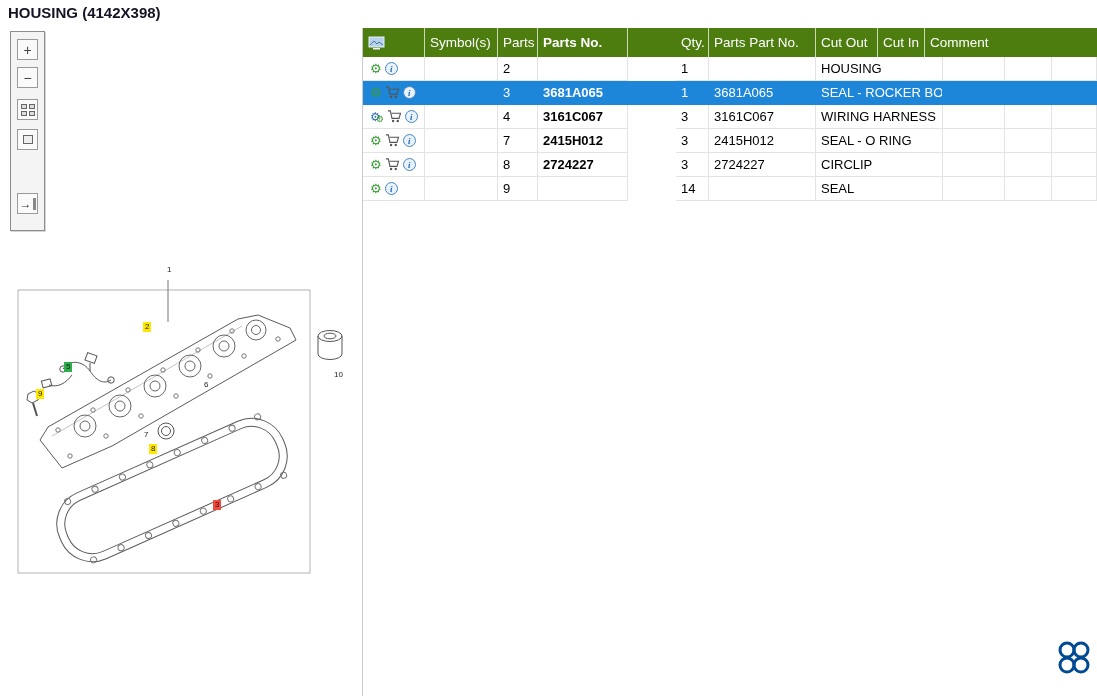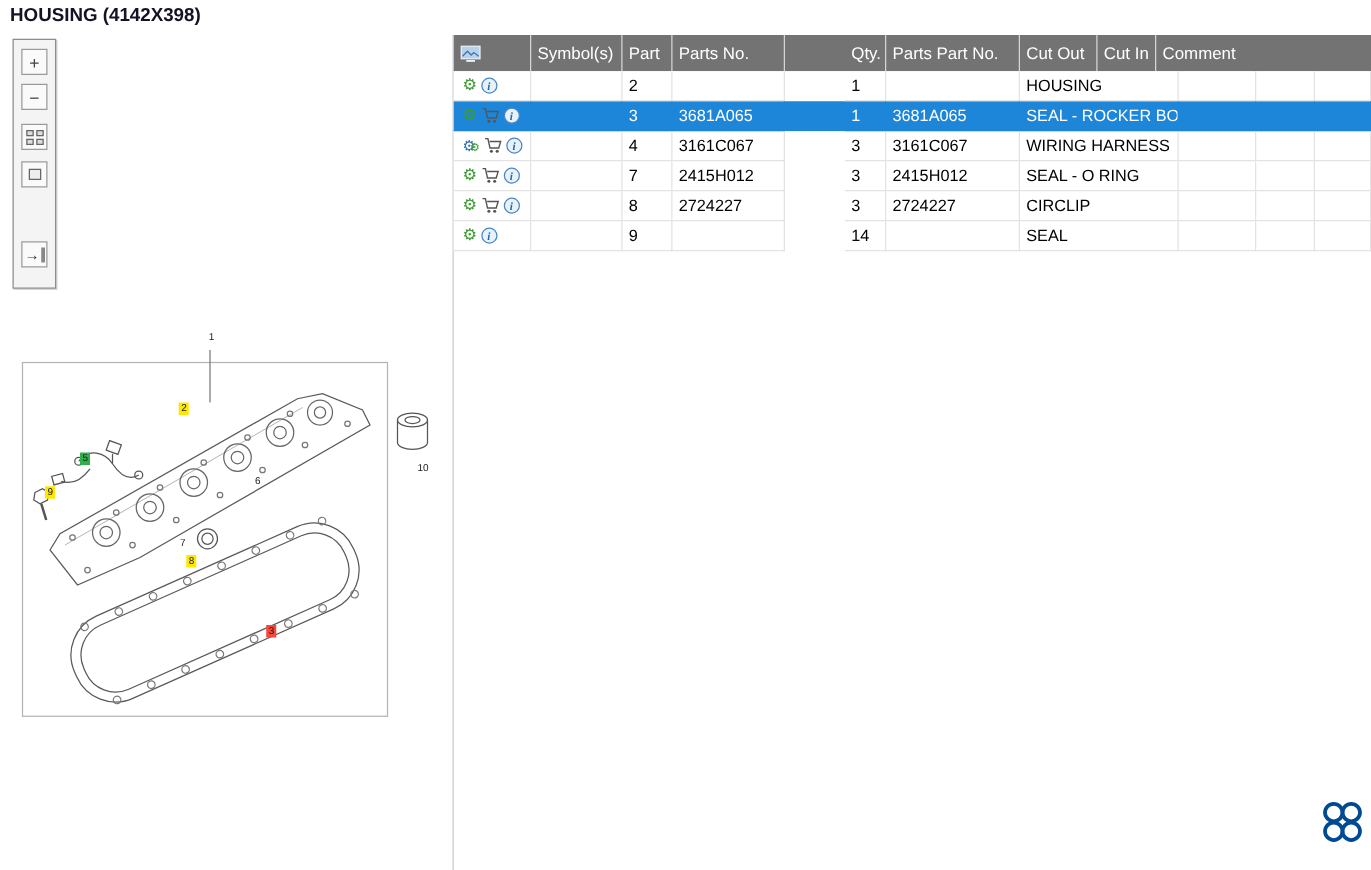--- a/index.html
+++ b/index.html
@@ -27,39 +27,39 @@
   }
   .tb-btn .grid4 { display:grid; grid-template-columns:6px 6px; grid-gap:2px; }
   .tb-btn .grid4 i { display:block; width:6px; height:5px; border:1px solid #666; background:#ddd; }
   .tb-btn .sq1 { display:block; width:10px; height:9px; border:1px solid #666; background:#eee; }
   .tb-btn .arrow { font-size:12px; color:#333; }
   .tb-btn .bar { display:block; width:3px; height:12px; background:#888; margin-left:1px; }
   
   .v-divider { position:absolute; left:362px; top:28px; width:1px; height:668px; background:#c9c9c9; }
   
   .parts-table { position:absolute; left:363px; top:28px; width:734px; background:#fff; }
-  .t-head { display:flex; height:29px; background:#737373; color:#fff; }
+  .t-head { display:flex; height:29px; background:#4d7c0f; color:#fff; }
   .hc {
     display:flex; align-items:center; padding-left:5px;
     font-size:13.5px; border-right:1px solid rgba(255,255,255,0.7);
     white-space:nowrap; overflow:hidden; cursor:pointer;
   }
   .hc:last-child { border-right:none; }
   .t-row { display:flex; height:24px; background:#fff; }
   .tc {
     display:flex; align-items:center; padding-left:5px;
     font-size:13px; border-right:1px solid #e3e3e3; border-bottom:1px solid #e3e3e3;
     white-space:nowrap; overflow:hidden;
   }
   .t-row.selected { background:#1D86D8; color:#fff; }
   .t-row.selected .tc { border-right-color:#1D86D8; border-bottom-color:#1D86D8; }
   .c-icons   { width:62px; }
   .c-symbols { width:73px; }
   .c-item    { width:40px; }
-  .c-parts   { width:90px; }
+  .c-parts   { width:90px;font-weight:bold; }
   .c-qty     { width:33px;margin-left:48px; }
   .c-latest  { width:107px; }
   .c-desc    { width:127px; }
   .c-cutout  { width:62px; }
   .c-cutin   { width:47px; }
   .c-comment { flex:1; }
   .tc.c-icons { gap:3px; padding-left:7px; }
   .ic-gear { color:#3d9b35; font-size:13px; line-height:1; font-family:"DejaVu Sans",sans-serif; cursor:pointer; }
   .ic-gears { display:inline-flex; align-items:center; cursor:pointer; font-family:"DejaVu Sans",sans-serif; }
   .ic-gears i { font-style:normal; line-height:1; }
@@ -217,21 +217,21 @@
 <div class="parts-table">
   <div class="t-head">
     <div class="hc c-icons">
       <svg width="17" height="14" viewBox="0 0 17 14">
         <rect x="1" y="1" width="15" height="10" fill="#b9d2ea" stroke="#e8f1f8"></rect>
         <path d="M2 9 l4 -4 3 3 2 -2 4 3" stroke="#3f75ad" fill="none"></path>
         <rect x="5" y="12" width="7" height="1.5" fill="#e8f1f8"></rect>
       </svg>
     </div>
     <div class="hc c-symbols">Symbol(s)</div>
-    <div class="hc c-item">Part</div>
+    <div class="hc c-item">Parts</div>
     <div class="hc c-parts">Parts No.</div>
     <div class="hc c-qty">Qty.</div>
     <div class="hc c-latest">Parts Part No.</div>
     <div class="hc c-cutout">Cut Out</div>
     <div class="hc c-cutin">Cut In</div>
     <div class="hc c-comment">Comment</div>
   </div>
 
   <div class="t-row">
     <div class="tc c-icons">

